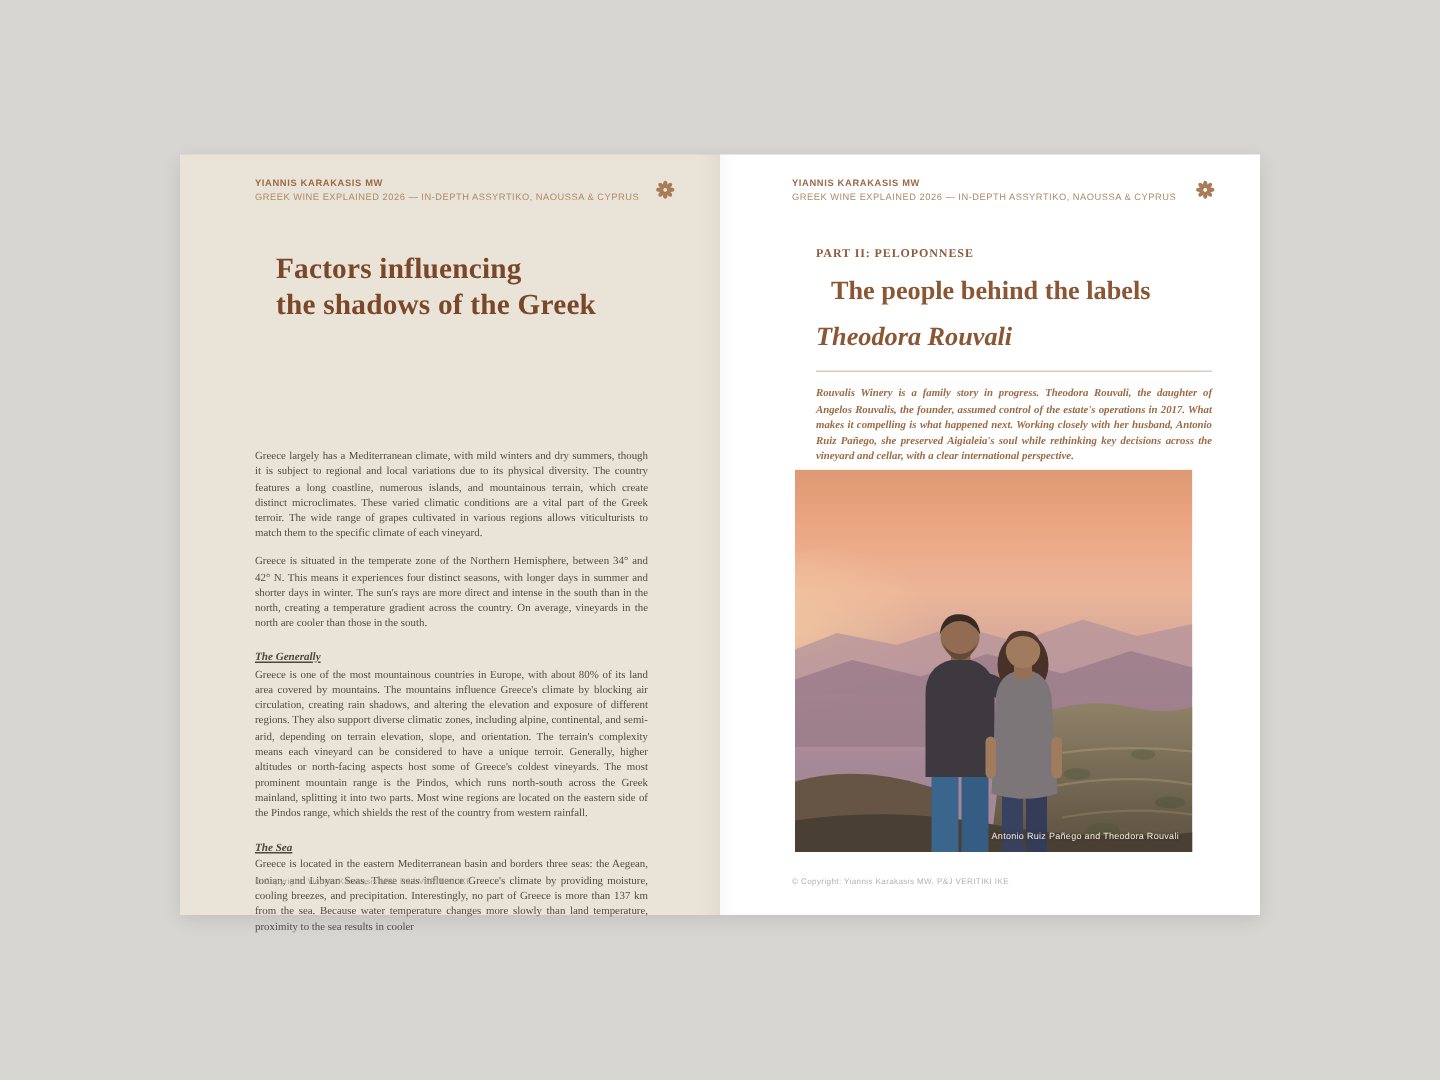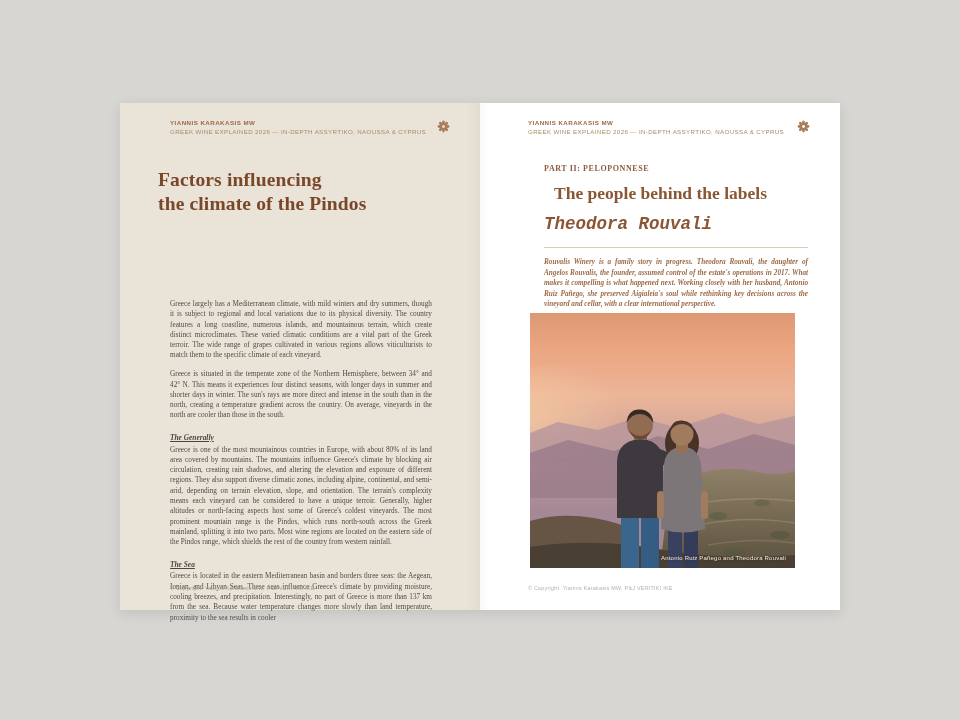--- a/index.html
+++ b/index.html
@@ -24,36 +24,36 @@
   
   .runhead{position:absolute;top:15px;left:50px;right:30px;display:flex;justify-content:space-between;align-items:flex-start;}
   .page-right .runhead{left:48px;right:30px;}
   .runhead-author{font-family:"Liberation Sans",sans-serif;font-size:6.2px;font-weight:bold;
     letter-spacing:.45px;color:#9b6a48;line-height:9px;}
   .runhead-edition{font-family:"Liberation Sans",sans-serif;font-size:6.2px;
     letter-spacing:.35px;color:#ae8a68;line-height:9px;}
   .logo{width:13px;height:13px;margin-top:2px;}
 
   
-  .lp-title{position:absolute;left:38px;top:65px;margin:0;
+  .lp-title{position:absolute;left:64px;top:65px;margin:0;
     font-size:19.5px;line-height:23.5px;font-weight:bold;color:#7a4728;letter-spacing:.15px;}
   .lp-body{position:absolute;left:50px;top:160px;width:262px;
     font-size:7.25px;line-height:10.3px;color:#534b42;text-align:justify;margin-top:36px;}
   .lp-body p{margin:0 0 8.5px 0;}
   .sec-head{font-weight:bold;font-style:italic;text-decoration:underline;
     color:#4e463d;margin:12px 0 1.5px 0;font-size:7.4px;}
   .pfooter{position:absolute;left:50px;top:482px;font-family:"Liberation Sans",sans-serif;
     font-size:5.4px;letter-spacing:.25px;color:#a79d8f;}
   .page-right .pfooter{left:48px;color:#b5b1ab;}
 
   
   .rp-content{position:absolute;left:64px;top:61px;width:264px;}
   .kicker{font-size:8px;font-weight:bold;letter-spacing:.6px;color:#8d5c3d;margin:0 0 10px 0;}
   .rp-title{font-size:17.5px;line-height:21px;font-weight:bold;color:#8a5633;margin:10px;}
-  .rp-subtitle{font-size:17.5px;line-height:21px;font-weight:bold;font-style:italic;color:#8a5633;margin:0;font-family:Liberation Mono, monospace;}
+  .rp-subtitle{font-size:17.5px;line-height:21px;font-weight:bold;font-style:italic;color:#8a5633;margin:0;}
   .divider{border:0;border-top:1px solid #ddccbb;margin:12px 0 9px 0;}
   .rp-intro{font-size:7.2px;line-height:10.6px;font-style:italic;font-weight:bold;
     color:#9d6a45;text-align:justify;margin:0;font-family:Liberation Serif, serif;}
 
   .photo{position:absolute;left:50px;top:210px;width:265px;height:255px;overflow:hidden;}
   .photo svg{display:block;}
   .photo-caption{position:absolute;right:9px;bottom:7px;
     font-family:"Liberation Sans",sans-serif;font-size:6px;letter-spacing:.2px;
     color:#f3ece2;text-shadow:0 0 2px rgba(60,40,20,.6);}
 </style>
@@ -79,21 +79,21 @@
           <ellipse cx="8.3" cy="8.3" rx="1.35" ry="2.3" transform="rotate(-45 8.3 8.3)"></ellipse>
           <ellipse cx="8.3" cy="3.7" rx="1.35" ry="2.3" transform="rotate(45 8.3 3.7)"></ellipse>
           <ellipse cx="3.7" cy="8.3" rx="1.35" ry="2.3" transform="rotate(45 3.7 8.3)"></ellipse>
         </g>
         <circle cx="6" cy="6" r="1.15" fill="#eae3d8"></circle>
       </svg>
     </div>
 
     <h1 class="lp-title">
       <div>Factors influencing</div>
-      <div>the climate of the Pindos</div>
+      <div>the shadows of the Greek</div>
     </h1>
 
     <div class="lp-body">
       <p>Greece largely has a Mediterranean climate, with mild winters and dry summers, though it is subject to regional and local variations due to its physical diversity. The country features a long coastline, numerous islands, and mountainous terrain, which create distinct microclimates. These varied climatic conditions are a vital part of the Greek terroir. The wide range of grapes cultivated in various regions allows viticulturists to match them to the specific climate of each vineyard.</p>
       <p>Greece is situated in the temperate zone of the Northern Hemisphere, between 34° and 42° N. This means it experiences four distinct seasons, with longer days in summer and shorter days in winter. The sun's rays are more direct and intense in the south than in the north, creating a temperature gradient across the country. On average, vineyards in the north are cooler than those in the south.</p>
       <div class="sec-head">The Generally</div>
       <p>Greece is one of the most mountainous countries in Europe, with about 80% of its land area covered by mountains. The mountains influence Greece's climate by blocking air circulation, creating rain shadows, and altering the elevation and exposure of different regions. They also support diverse climatic zones, including alpine, continental, and semi-arid, depending on terrain elevation, slope, and orientation. The terrain's complexity means each vineyard can be considered to have a unique terroir. Generally, higher altitudes or north-facing aspects host some of Greece's coldest vineyards. The most prominent mountain range is the Pindos, which runs north-south across the Greek mainland, splitting it into two parts. Most wine regions are located on the eastern side of the Pindos range, which shields the rest of the country from western rainfall.</p>
       <div class="sec-head">The Sea</div>
       <p>Greece is located in the eastern Mediterranean basin and borders three seas: the Aegean, Ionian, and Libyan Seas. These seas influence Greece's climate by providing moisture, cooling breezes, and precipitation. Interestingly, no part of Greece is more than 137 km from the sea. Because water temperature changes more slowly than land temperature, proximity to the sea results in cooler</p>
     </div>

